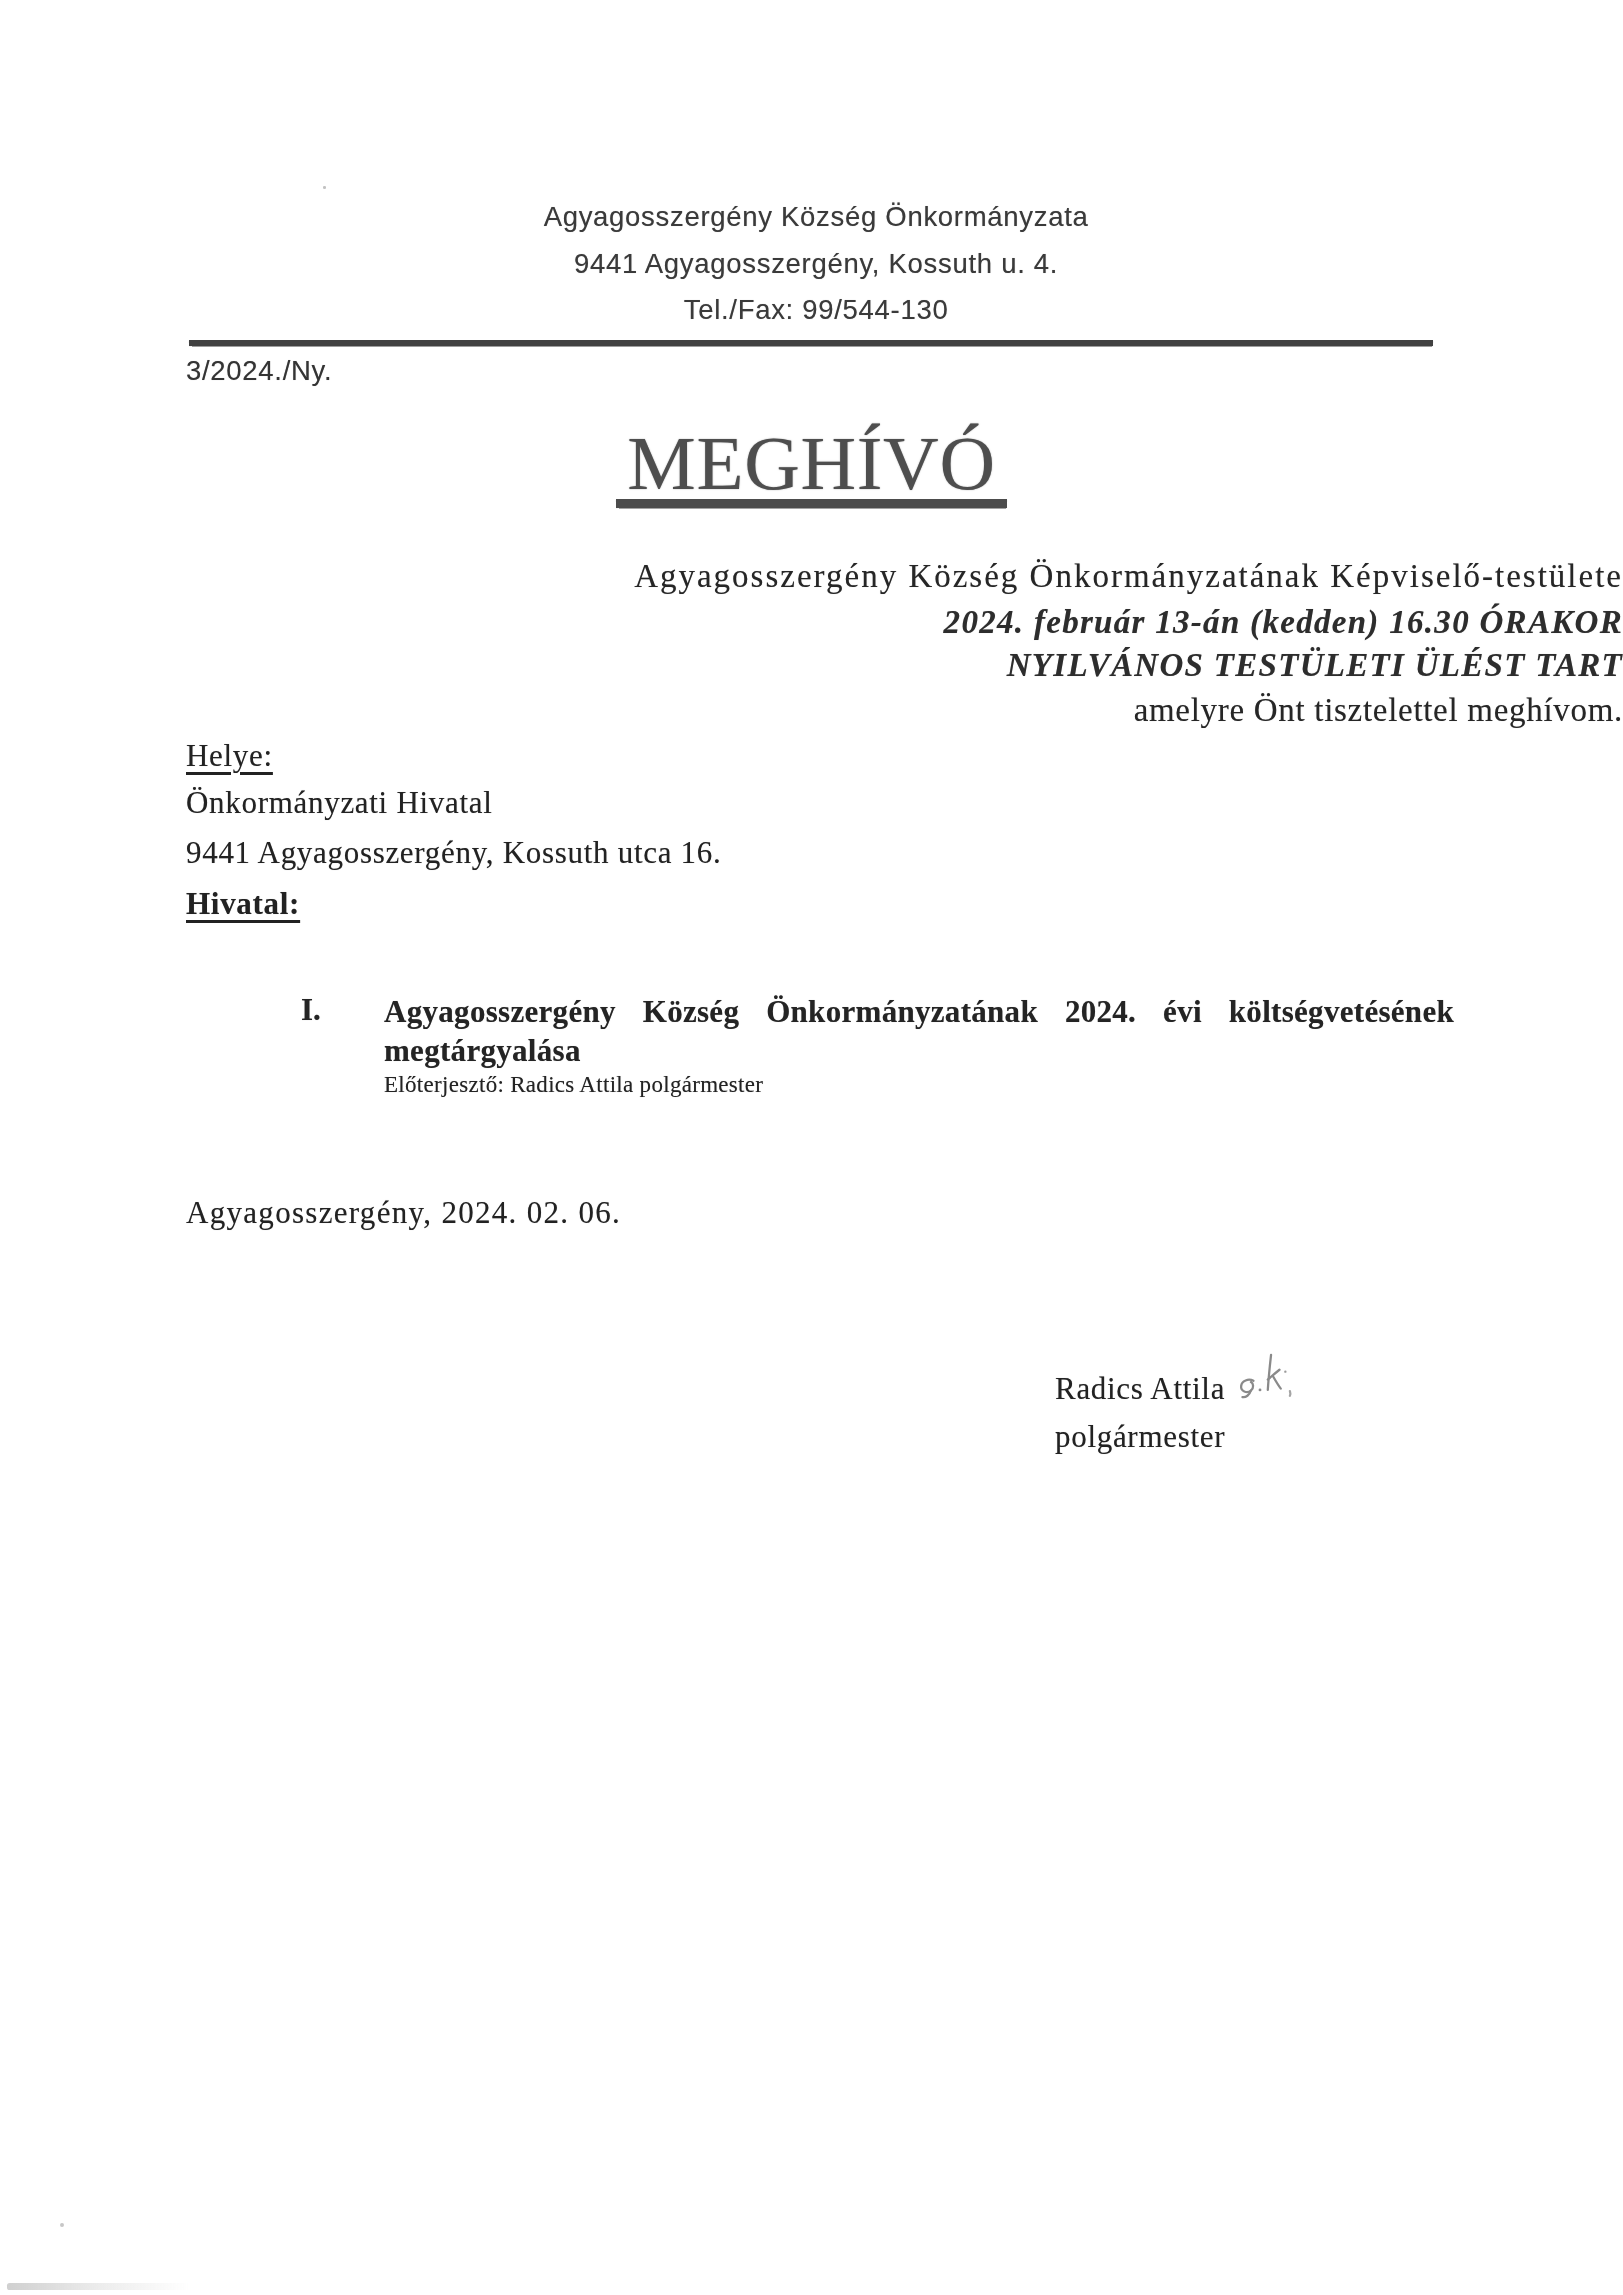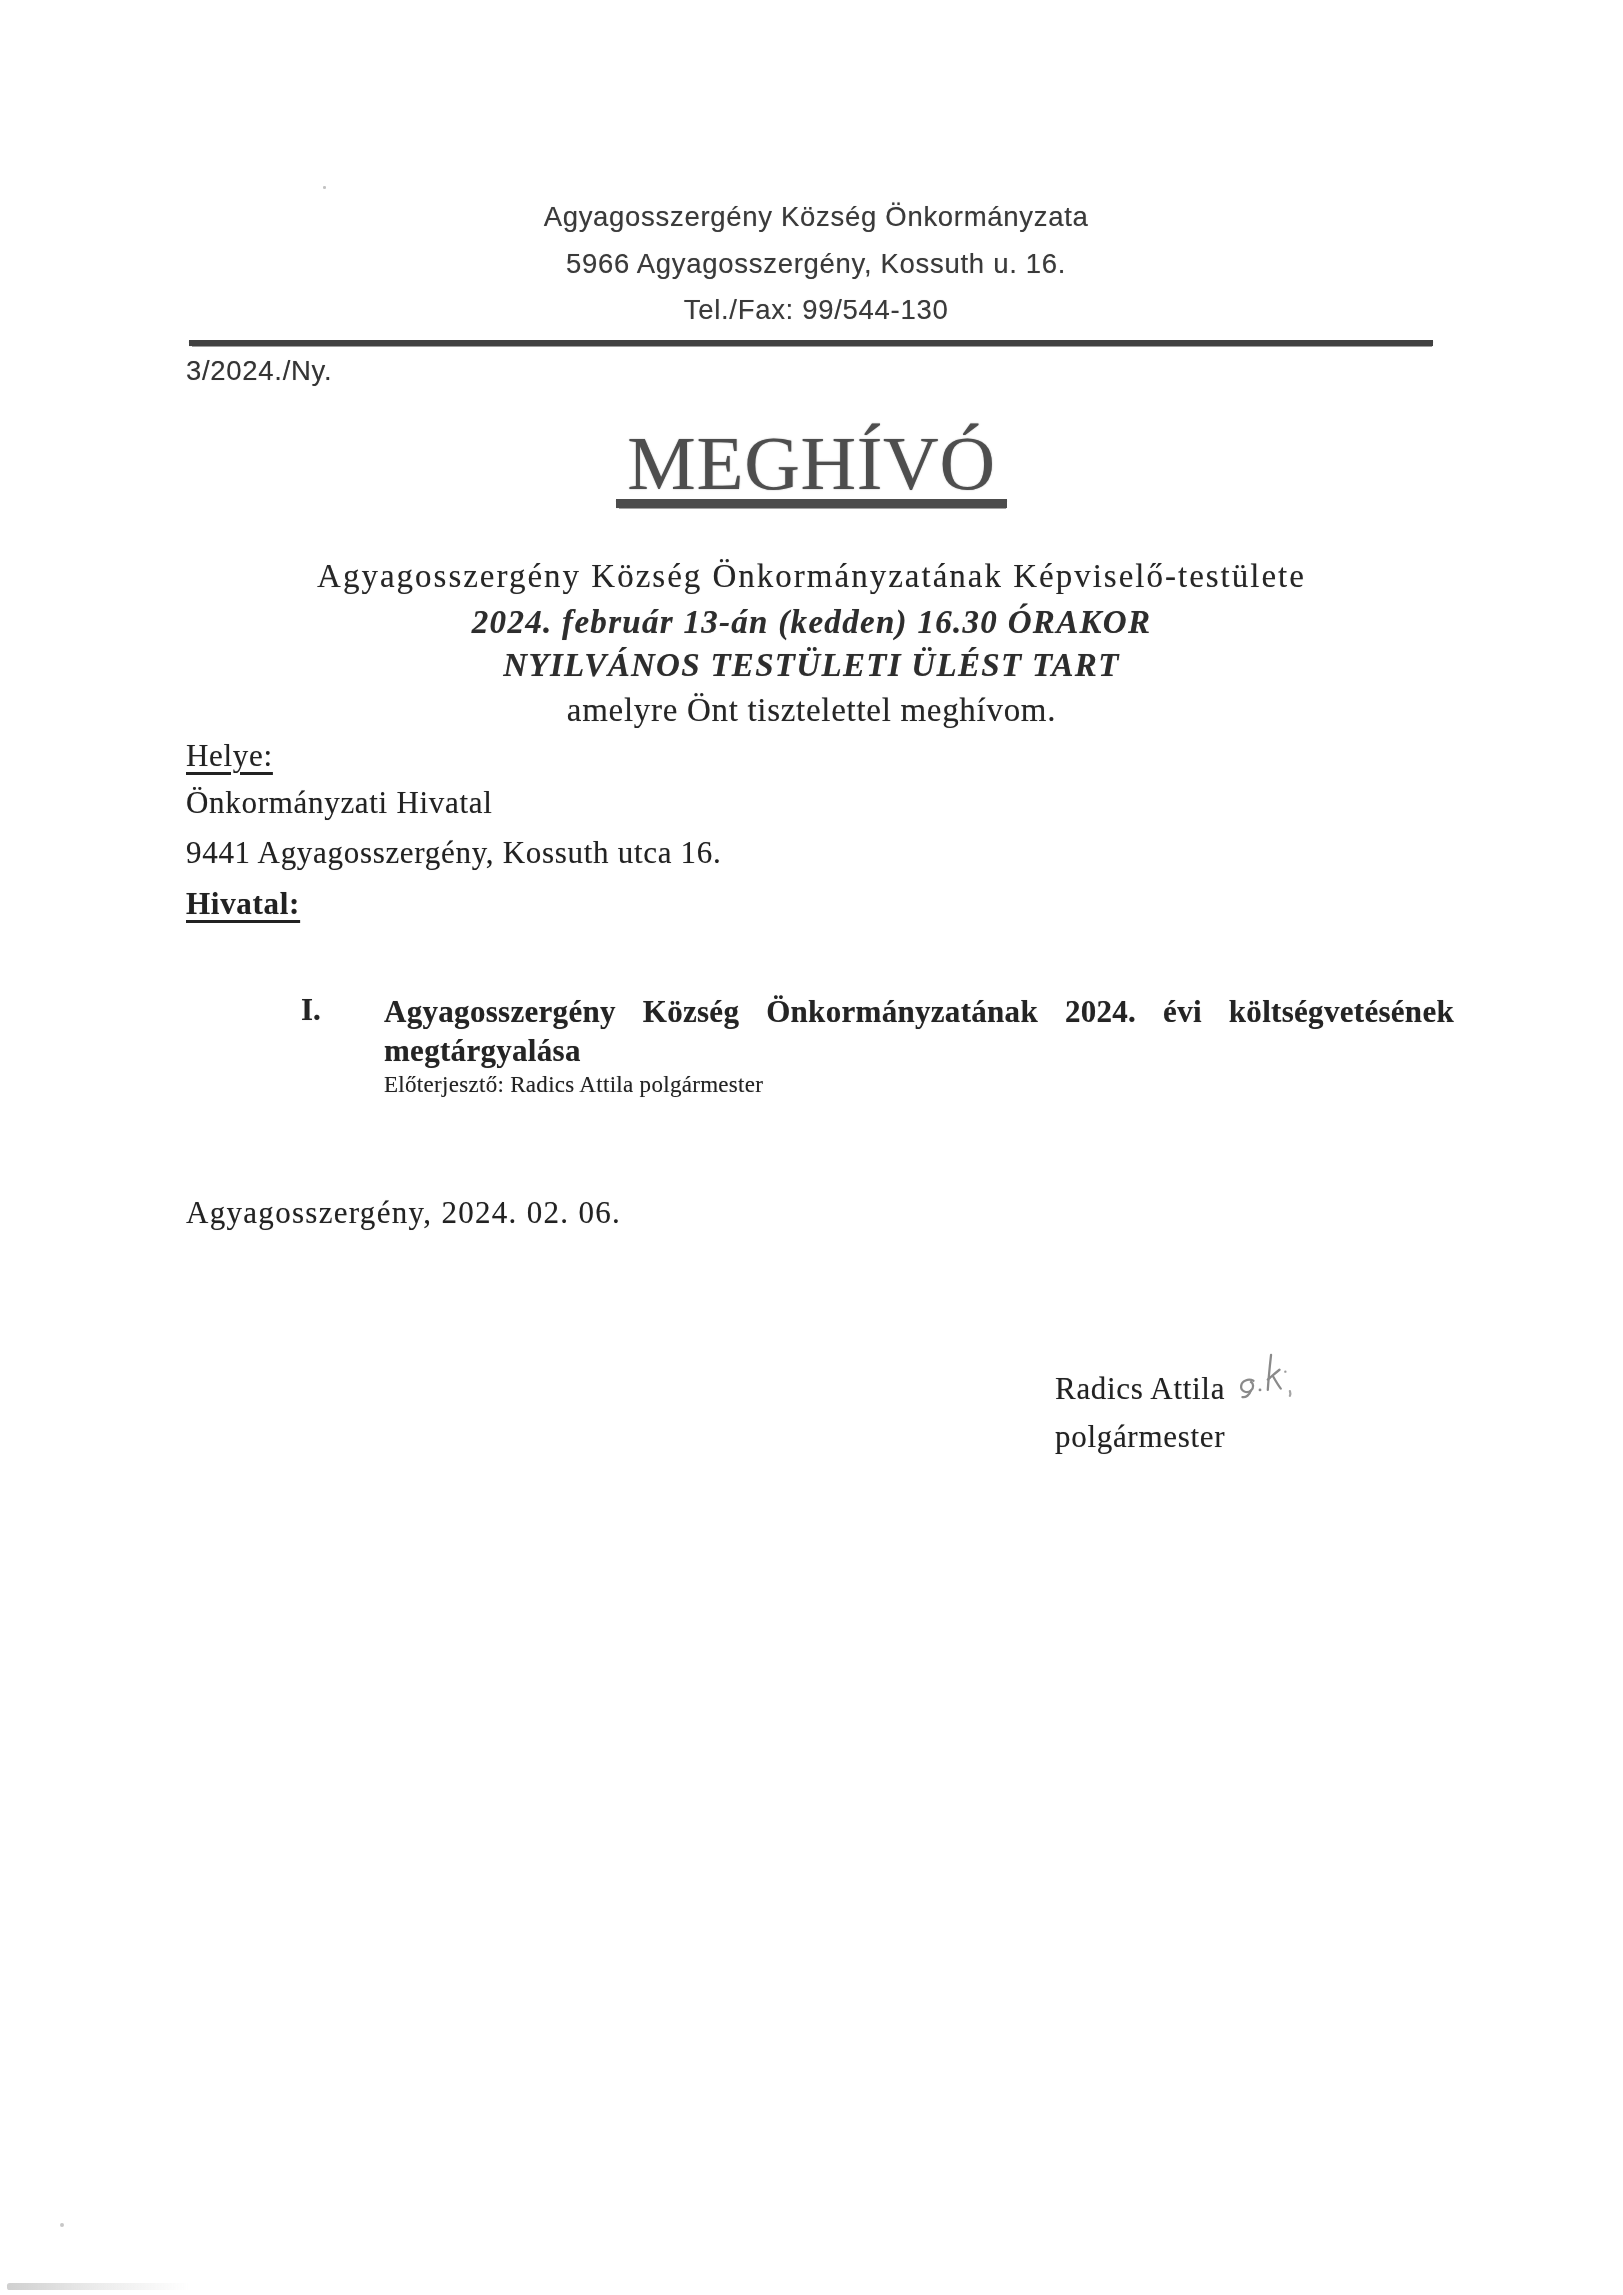--- a/index.html
+++ b/index.html
@@ -59,21 +59,21 @@
   .title-underline {
     left: 616px; top: 499px;
     width: 391px; height: 8.5px;
     background: #4c4c4c;
     box-shadow: 0 0.7px 0.7px rgba(70,70,70,0.5);
   }
 
   
   .intro-line {
     left: 0; right: 0;
-    text-align: center;
+    text-align: right;
     font-size: 33px;
     color: #262626;
     text-shadow: 0 0 0.7px rgba(35,35,35,0.4);
   }
   .intro-regular { letter-spacing: 2px; }
   .intro-strong-italic {
     font-weight: bold;
     font-style: italic;
     letter-spacing: 1.3px;
     color: #2d2d2d;
@@ -146,21 +146,21 @@
     border-radius: 2.6px;
     filter: blur(0.7px);
   }
 </style>
 </head>
 <body>
 
 <div class="page">
 
   <div class="abs letterhead-line" style="top:200px">Agyagosszergény Község Önkormányzata</div>
-  <div class="abs letterhead-line" style="top:247px">5966 Agyagosszergény, Kossuth u. 16.</div>
+  <div class="abs letterhead-line" style="top:247px">9441 Agyagosszergény, Kossuth u. 4.</div>
   <div class="abs letterhead-line" style="top:293px">Tel./Fax: 99/544-130</div>
 
   <div class="abs head-rule"></div>
 
   <div class="abs ref-number">3/2024./Ny.</div>
 
   <div class="abs doc-title">MEGHÍVÓ</div>
   <div class="abs title-underline"></div>
 
   <div class="abs intro-line intro-regular" style="top:558px">Agyagosszergény Község Önkormányzatának Képviselő-testülete</div>

